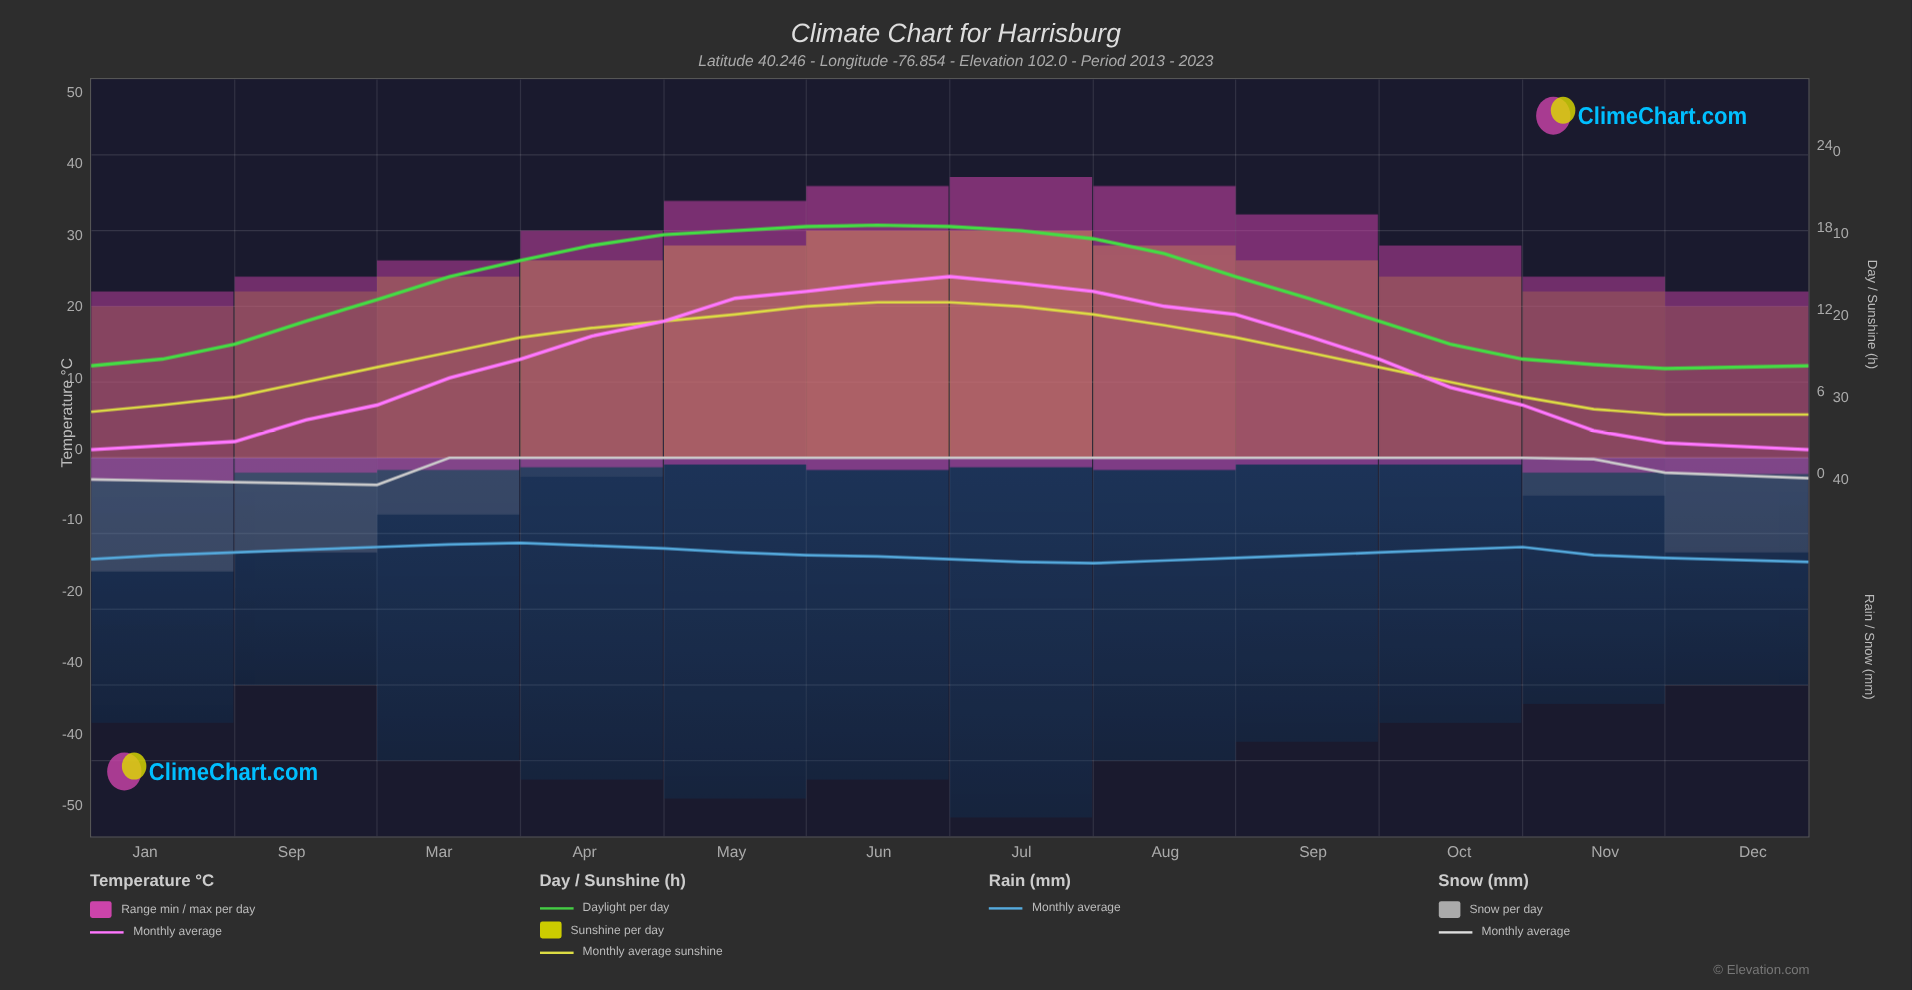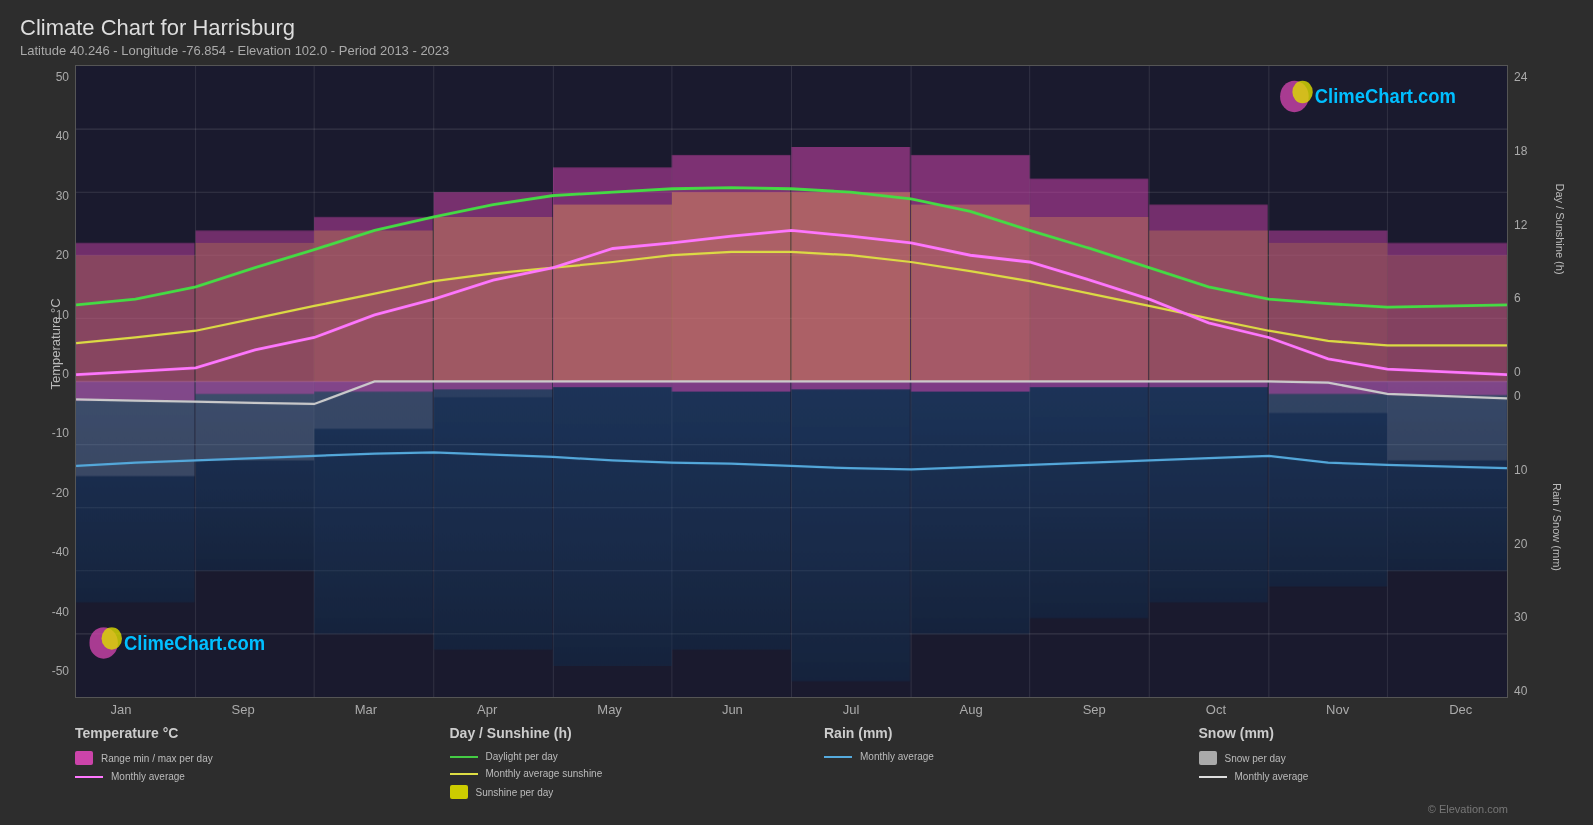--- a/index.html
+++ b/index.html
@@ -13,21 +13,23 @@
     }
     .main-container {
       width: 1593px;
       height: 825px;
       background: #2d2d2d;
       display: flex;
       flex-direction: column;
       padding: 10px 20px 10px 20px;
     }
     .title-area {
+      text-align: center;
       padding: 5px 0 2px 0;
+      font-style: italic;
     }
     .chart-title {
       color: #ddd;
       font-size: 22px;
       font-weight: normal;
     }
     .chart-subtitle {
       color: #aaa;
       font-size: 13px;
       margin-top: 2px;
@@ -284,21 +286,21 @@
         </g>
 
         <g transform="translate(1180, 15)">
           <circle cx="12" cy="12" r="14" fill="#cc44aa" opacity="0.8"></circle>
           <circle cx="20" cy="8" r="10" fill="#dddd00" opacity="0.8"></circle>
           <text x="32" y="18" font-size="18" font-weight="bold" fill="#00bfff" font-family="Arial">ClimeChart.com</text>
         </g>
       </svg>
     </div>
 
-    <div style="width:65px; position:relative; display:flex; flex-direction:column; padding-left:6px; padding-top:5px;">
+    <div style="width:65px; position:relative; display:flex; flex-direction:row; padding-left:6px; padding-top:5px;margin-top:44px;">
 
       <div style="position:relative; height:50%; display:flex; flex-direction:column; justify-content:space-between; padding-bottom:5px;">
         <span class="y-tick">24</span>
         <span class="y-tick">18</span>
         <span class="y-tick">12</span>
         <span class="y-tick">6</span>
         <span class="y-tick">0</span>
       </div>
 
       <div style="position:relative; height:50%; display:flex; flex-direction:column; justify-content:space-between; padding-top:5px;">
@@ -343,27 +345,27 @@
       </div>
     </div>
 
     <div class="legend-col">
       <div class="legend-col-title">Day / Sunshine (h)</div>
       <div class="legend-item">
         <span class="legend-line" style="background:#44cc44;height:2.5px;margin-top:1px;"></span>
         <span>Daylight per day</span>
       </div>
       <div class="legend-item">
+        <span class="legend-swatch" style="background:#cccc00;"></span>
+        <span>Sunshine per day</span>
+      </div>
+      <div class="legend-item">
         <span class="legend-line" style="background:#dddd44;height:2px;margin-top:1px;"></span>
         <span>Monthly average sunshine</span>
       </div>
-      <div class="legend-item">
-        <span class="legend-swatch" style="background:#cccc00;"></span>
-        <span>Sunshine per day</span>
-      </div>
     </div>
 
     <div class="legend-col">
       <div class="legend-col-title">Rain (mm)</div>
       <div class="legend-item">
         <span class="legend-line" style="background:#55aadd;height:2px;margin-top:1px;"></span>
         <span>Monthly average</span>
       </div>
     </div>
 

